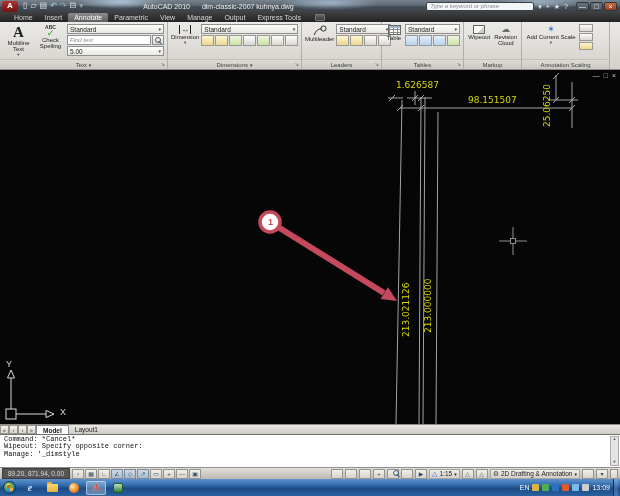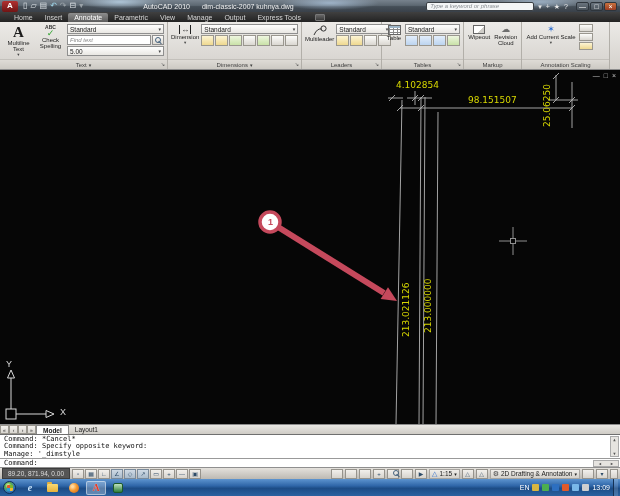--- a/index.html
+++ b/index.html
@@ -104,21 +104,21 @@
   .layoutbar { height:10px; flex:0 0 10px; display:flex; align-items:flex-end;
     background:linear-gradient(#e9e7e3,#cfccc6); border-top:1px solid #8c8c8c; font-size:6.5px; }
   .navbtn { width:9px; height:9px; text-align:center; font-size:5px; line-height:8px; color:#333;
     background:linear-gradient(#f4f2ee,#d8d5cf); border:1px solid #9a978f; }
   .ltab { padding:0 6px; height:9px; line-height:9px; color:#222; }
   .ltab.active { background:#fff; border:1px solid #8a8a8a; border-bottom:none; font-weight:bold; }
 
   
   .cmd { height:33px; flex:0 0 33px; display:flex; flex-direction:column; background:#fff;
     border-top:1px solid #6f6f6f; font-family:"DejaVu Sans Mono", monospace; }
-  .cmdhist { flex:1; position:relative; padding:1px 14px 0 4px; font-size:7px; line-height:7.3px; color:#111; }
+  .cmdhist { flex:1; position:relative; padding:1px 14px 0 4px; font-size:7px; line-height:7.3px; color:#111;font-family:Liberation Mono, monospace; }
   .cmdscroll { position:absolute; right:1px; top:1px; bottom:1px; width:9px;
     background:#e6e4e0; border:1px solid #aaa; display:flex; flex-direction:column; justify-content:space-between; }
   .cmdscroll span { font-size:4px; text-align:center; color:#555; line-height:5px; }
   .cmdline { height:10px; flex:0 0 10px; border-top:1px solid #999; display:flex; align-items:center;
     padding:0 4px; font-size:7px; color:#111; position:relative; }
   .cmdline .hsb { position:absolute; right:1px; top:1px; width:26px; height:7px; display:flex;
     background:#e6e4e0; border:1px solid #aaa; }
   .cmdline .hsb span { flex:1; font-size:4px; text-align:center; color:#555; line-height:6px; }
 
   
@@ -419,21 +419,21 @@
 
       <g>
         <line x1="278" y1="157" x2="384" y2="223" stroke="#c5495c" stroke-width="6"></line>
         <polygon points="397,231 380.6,229.1 388,217.2" fill="#c5495c"></polygon>
         <circle cx="270" cy="152" r="10" fill="#ffffff" stroke="#c5495c" stroke-width="3.5"></circle>
       </g>
     </svg>
 
     <span class="callout-num">1</span>
 
-    <span class="dimtext" style="left:396px; top:11px">4.102854</span>
+    <span class="dimtext" style="left:396px; top:11px">1.626587</span>
     <span class="dimtext" style="left:468px; top:26px">98.151507</span>
     <span class="dimtext vtext" style="left:543px; top:57px">25.06250</span>
     <span class="dimtext vtext" style="left:402px; top:267px">213.021126</span>
     <span class="dimtext vtext" style="left:424px; top:263px">213.000000</span>
 
     <span class="axis" style="left:6px; top:290px">Y</span>
     <span class="axis" style="left:60px; top:338px">X</span>
 
     <div class="dwgbtns">
       <span>—</span>
@@ -447,32 +447,25 @@
     <span class="navbtn">‹</span>
     <span class="navbtn">›</span>
     <span class="navbtn">»</span>
     <span class="ltab active">Model</span>
     <span class="ltab">Layout1</span>
   </div>
 
   <div class="cmd">
     <div class="cmdhist">
       <div>Command: *Cancel*</div>
-      <div>Command: Specify opposite keyword:</div>
+      <div>Wipeout: Specify opposite corner:</div>
       <div>Manage: '_dimstyle</div>
       <div class="cmdscroll">
         <span>▲</span>
         <span>▼</span>
-      </div>
-    </div>
-    <div class="cmdline">
-      <span>Command:</span>
-      <div class="hsb">
-        <span>◀</span>
-        <span>▶</span>
       </div>
     </div>
   </div>
 
   <div class="statusbar">
     <span class="coords">89.20, 871.94, 0.00</span>
     <div class="stgroup">
       <span class="stbtn">▫</span>
       <span class="stbtn">▦</span>
       <span class="stbtn">∟</span>

